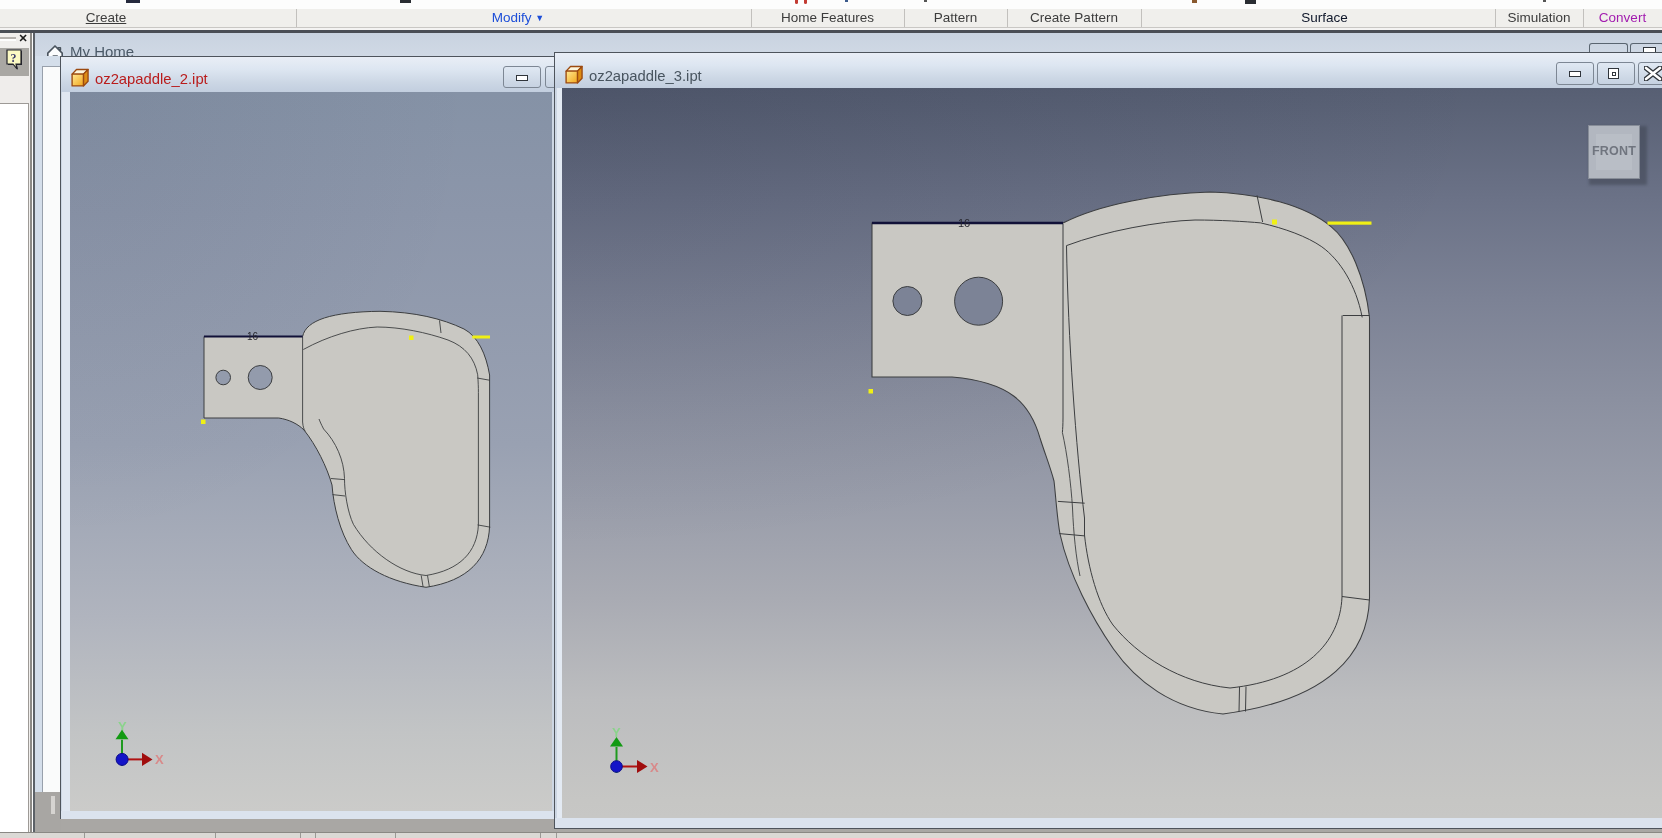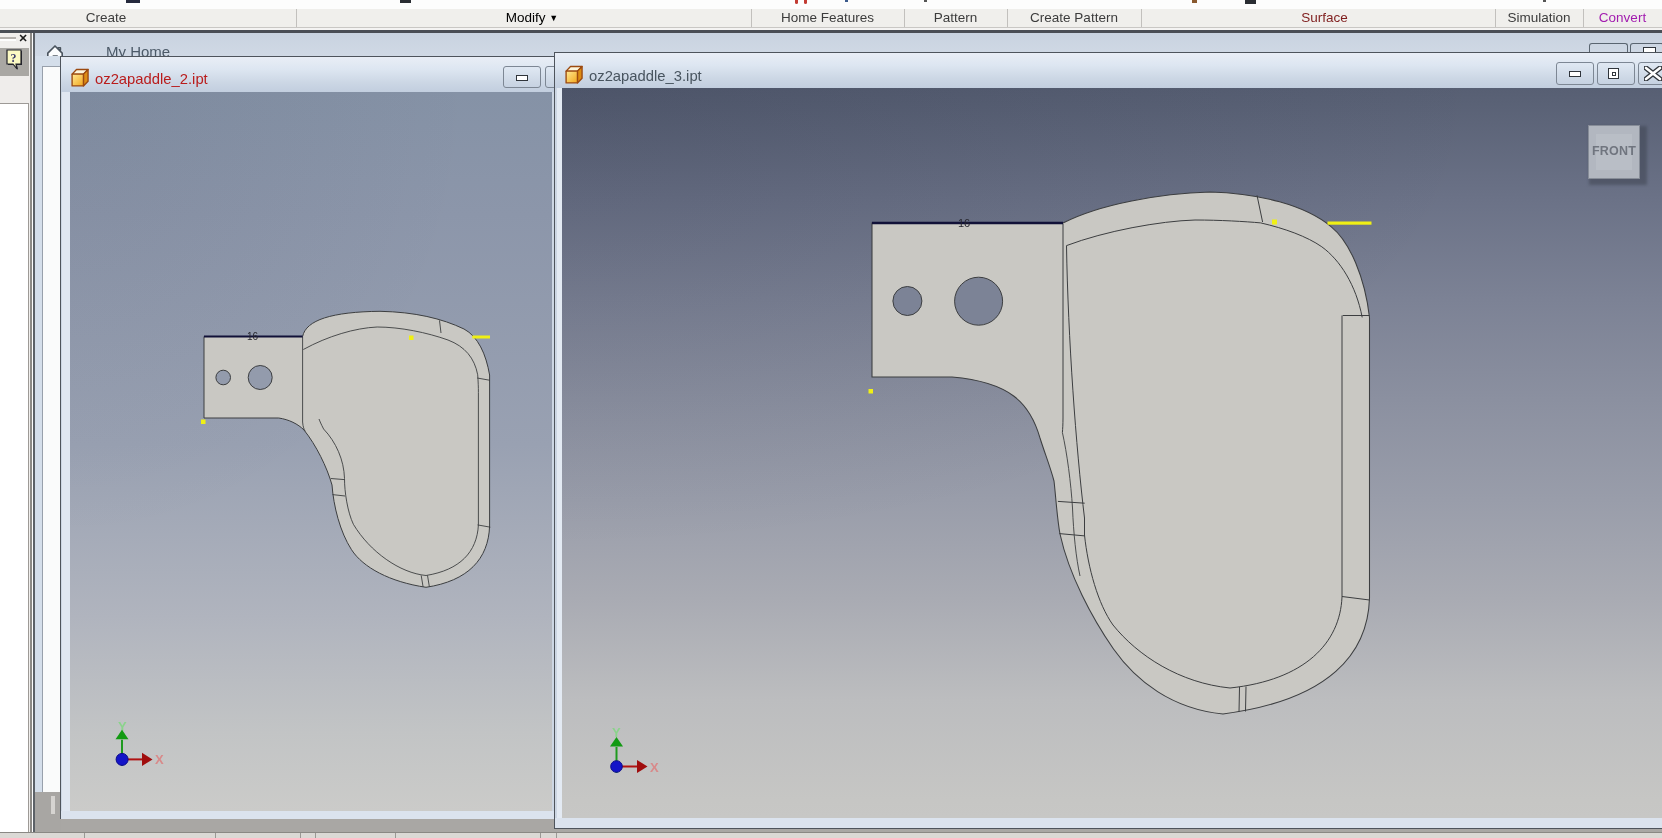--- a/index.html
+++ b/index.html
@@ -29,38 +29,38 @@
   <div class="abs" style="left:0;top:30px;width:1662px;height:2.5px;background:#4a4e55;"></div>
 
   <div class="abs" style="left:296px;top:9px;width:1px;height:18px;background:#c2c0bd;"></div>
   <div class="abs" style="left:751px;top:9px;width:1px;height:18px;background:#c2c0bd;"></div>
   <div class="abs" style="left:904px;top:9px;width:1px;height:18px;background:#c2c0bd;"></div>
   <div class="abs" style="left:1007px;top:9px;width:1px;height:18px;background:#c2c0bd;"></div>
   <div class="abs" style="left:1141px;top:9px;width:1px;height:18px;background:#c2c0bd;"></div>
   <div class="abs" style="left:1495px;top:9px;width:1px;height:18px;background:#c2c0bd;"></div>
   <div class="abs" style="left:1583px;top:9px;width:1px;height:18px;background:#c2c0bd;"></div>
 
-  <div class="abs" style="left:56px;top:10px;width:100px;text-align:center;font-size:13.5px;color:#3c3c3c;">Create</div>
-  <div class="abs" style="left:452px;top:10px;width:160px;text-align:center;font-size:13.5px;color:#000000;">Modify <span style="font-size:9px;position:relative;top:-1px;">▼</span></div>
+  <div class="abs" style="left:56px;top:10px;width:100px;text-align:center;font-size:13.5px;color:#3c3c3c;text-decoration:underline;">Create</div>
+  <div class="abs" style="left:438px;top:10px;width:160px;text-align:center;font-size:13.5px;color:#1d4ed8;">Modify <span style="font-size:9px;position:relative;top:-1px;">▼</span></div>
   <div class="abs" style="left:751px;top:10px;width:153px;text-align:center;font-size:13.5px;color:#3c3c3c;">Home Features</div>
   <div class="abs" style="left:904px;top:10px;width:103px;text-align:center;font-size:13.5px;color:#3c3c3c;">Pattern</div>
   <div class="abs" style="left:1007px;top:10px;width:134px;text-align:center;font-size:13.5px;color:#3c3c3c;">Create Pattern</div>
-  <div class="abs" style="left:1141px;top:10px;width:354px;text-align:center;font-size:13.5px;color:#7f1d1d;padding-left:13px;">Surface</div>
+  <div class="abs" style="left:1141px;top:10px;width:354px;text-align:center;font-size:13.5px;color:#0f172a;padding-left:13px;">Surface</div>
   <div class="abs" style="left:1495px;top:10px;width:88px;text-align:center;font-size:13.5px;color:#3c3c3c;">Simulation</div>
   <div class="abs" style="left:1583px;top:10px;width:79px;text-align:center;font-size:13.5px;color:#a21caf;">Convert</div>
 
   <div class="abs" style="left:35px;top:32.5px;width:1627px;height:805.5px;background:#a9a7a4;"></div>
   <div class="abs" style="left:35px;top:32.5px;width:1627px;height:24px;background:linear-gradient(180deg,#c9d3e0 0%,#d0d9e5 100%);"></div>
   <div class="abs" style="left:33px;top:32.5px;width:2px;height:805.5px;background:#5c6167;"></div>
 
   <svg class="abs" style="left:46px;top:45px;" width="18" height="19" viewBox="0 0 20 21">
     <path d="M10,1 L2,9 L2,19 L18,19 L18,9 Z M13,3 L16,3 L16,6" fill="#fcfdfe" stroke="#4a545e" stroke-width="1.8" stroke-linejoin="round"></path>
     <rect x="8" y="12" width="4.5" height="7" fill="#9aa2aa" stroke="#4a545e" stroke-width="1.2"></rect>
   </svg>
-  <div class="abs" style="left:70px;top:43px;font-size:15px;color:#4c5a68;margin-left:36px;">My Home</div>
+  <div class="abs" style="left:70px;top:43px;font-size:15px;color:#4c5a68;">My Home</div>
 
   <div class="abs" style="left:1589px;top:43px;width:39px;height:12px;border:1.4px solid #5a6570;border-bottom:none;border-radius:3px 3px 0 0;"></div>
   <div class="abs" style="left:1630px;top:43px;width:34px;height:12px;border:1.4px solid #5a6570;border-bottom:none;border-radius:3px 3px 0 0;"></div>
   <div class="abs" style="left:1643px;top:47px;width:13px;height:6px;background:#fff;border:1.4px solid #30353b;"></div>
 
   <div class="abs" style="left:35px;top:56px;width:26px;height:736px;background:#d4deea;"></div>
   <div class="abs" style="left:42px;top:66px;width:18px;height:726px;background:#fafbfb;border-left:1px solid #98a0ab;border-top:1px solid #98a0ab;"></div>
   <div class="abs" style="left:35px;top:792px;width:26px;height:39px;background:#a8a6a3;"></div>
   <div class="abs" style="left:51px;top:796px;width:4px;height:18px;background:#d6d4d1;"></div>
 

